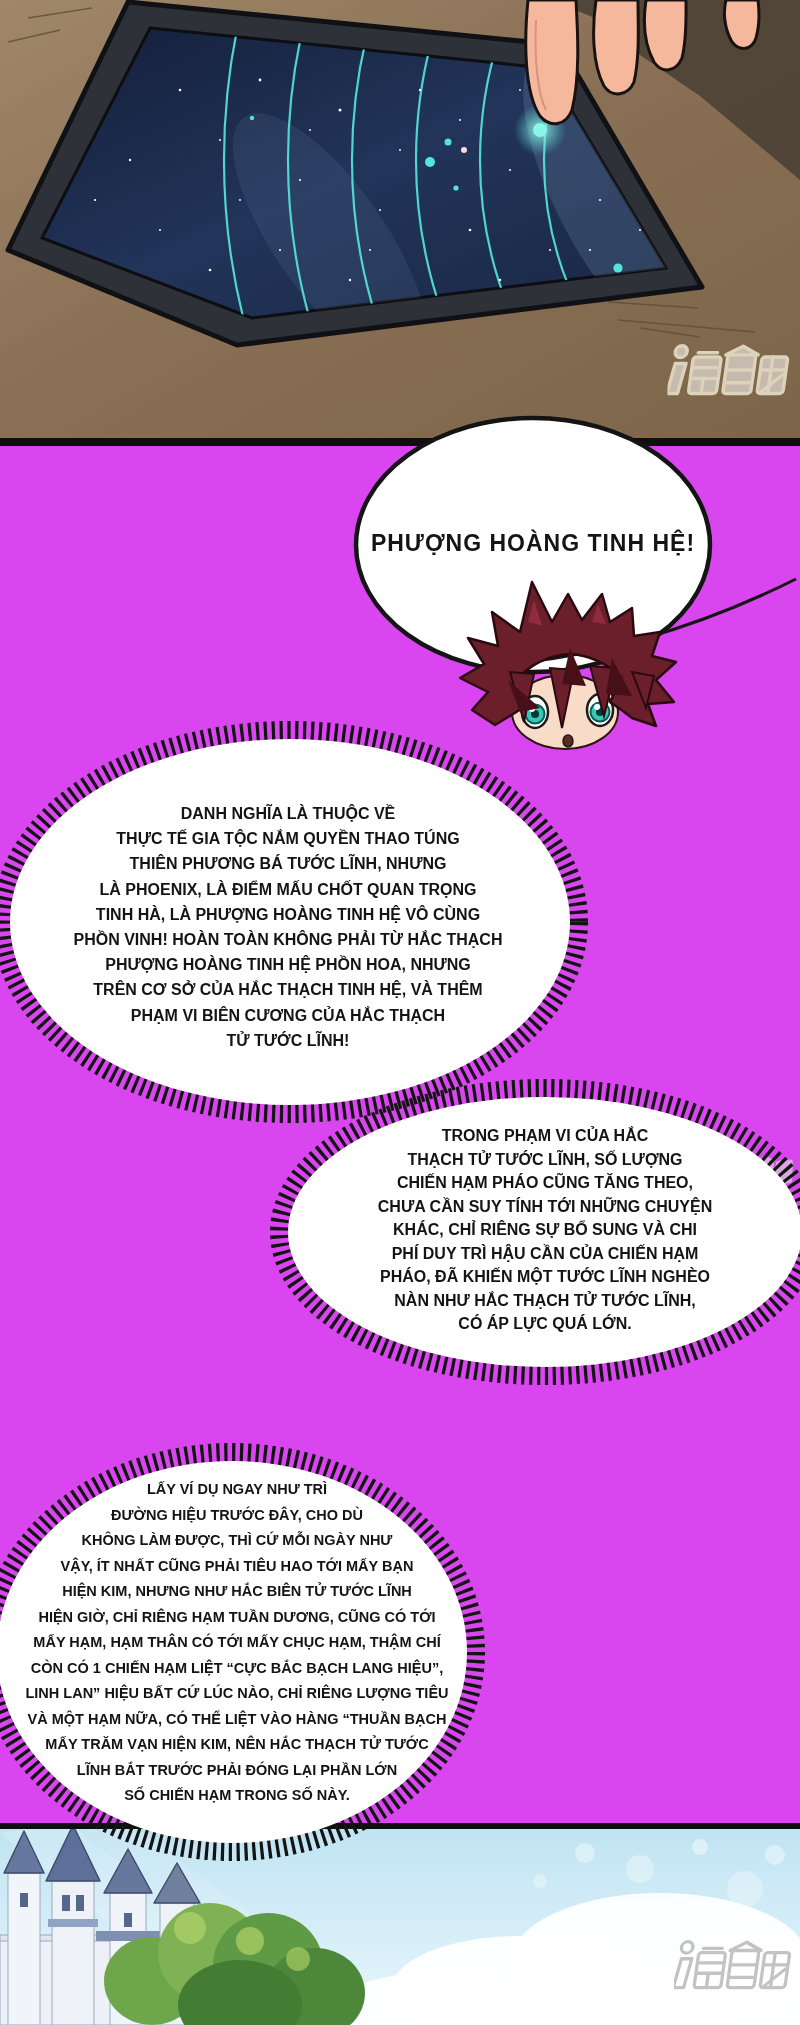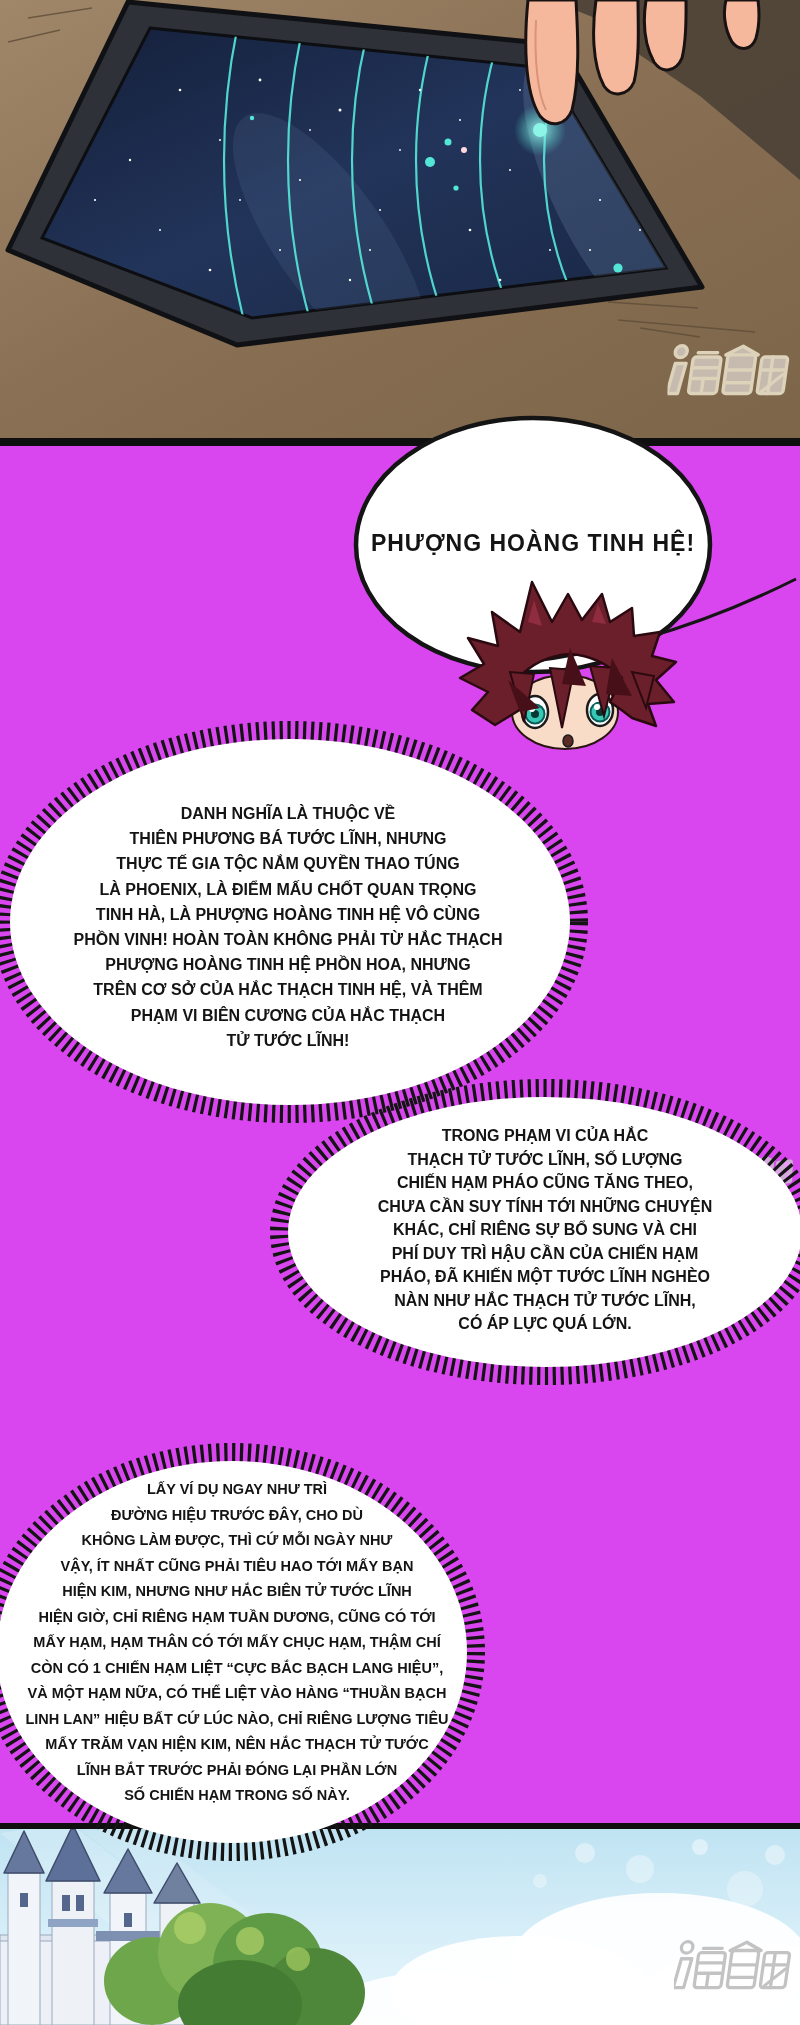--- a/index.html
+++ b/index.html
@@ -201,22 +201,22 @@
       <polygon points="148,44 156,64 142,62"></polygon>
     </g>
   </svg>
 
   <svg class="abs" style="left:-50px;top:690px" width="700" height="480" viewBox="0 0 700 480">
     <ellipse cx="340" cy="232" rx="285" ry="188" fill="none" stroke="#141414" stroke-width="26" stroke-dasharray="3.2 4.6"></ellipse>
     <ellipse cx="340" cy="232" rx="280" ry="183" fill="#ffffff"></ellipse>
   </svg>
   <div class="abs burst-text bt1">
       <div class="tline">DANH NGHĨA LÀ THUỘC VỀ</div>
+      <div class="tline">THỰC TẾ GIA TỘC NẮM QUYỀN THAO TÚNG</div>
       <div class="tline">THIÊN PHƯƠNG BÁ TƯỚC LĨNH, NHƯNG</div>
-      <div class="tline">THỰC TẾ GIA TỘC NẮM QUYỀN THAO TÚNG</div>
       <div class="tline">LÀ PHOENIX, LÀ ĐIỂM MẤU CHỐT QUAN TRỌNG</div>
       <div class="tline">TINH HÀ, LÀ PHƯỢNG HOÀNG TINH HỆ VÔ CÙNG</div>
       <div class="tline">PHỒN VINH! HOÀN TOÀN KHÔNG PHẢI TỪ HẮC THẠCH</div>
       <div class="tline">PHƯỢNG HOÀNG TINH HỆ PHỒN HOA, NHƯNG</div>
       <div class="tline">TRÊN CƠ SỞ CỦA HẮC THẠCH TINH HỆ, VÀ THÊM</div>
       <div class="tline">PHẠM VI BIÊN CƯƠNG CỦA HẮC THẠCH</div>
       <div class="tline">TỬ TƯỚC LĨNH!</div>
     </div>
 
   <svg class="abs wm wm-mid" viewBox="0 0 120 54" aria-label="漫客栈">
@@ -312,22 +312,22 @@
   </svg>
   <div class="abs burst-text bt3">
       <div class="tline">LẤY VÍ DỤ NGAY NHƯ TRÌ</div>
       <div class="tline">ĐƯỜNG HIỆU TRƯỚC ĐÂY, CHO DÙ</div>
       <div class="tline">KHÔNG LÀM ĐƯỢC, THÌ CỨ MỖI NGÀY NHƯ</div>
       <div class="tline">VẬY, ÍT NHẤT CŨNG PHẢI TIÊU HAO TỚI MẤY BẠN</div>
       <div class="tline">HIỆN KIM, NHƯNG NHƯ HẮC BIÊN TỬ TƯỚC LĨNH</div>
       <div class="tline">HIỆN GIỜ, CHỈ RIÊNG HẠM TUẦN DƯƠNG, CŨNG CÓ TỚI</div>
       <div class="tline">MẤY HẠM, HẠM THÂN CÓ TỚI MẤY CHỤC HẠM, THẬM CHÍ</div>
       <div class="tline">CÒN CÓ 1 CHIẾN HẠM LIỆT “CỰC BẮC BẠCH LANG HIỆU”,</div>
+      <div class="tline">LINH LAN” HIỆU BẤT CỨ LÚC NÀO, CHỈ RIÊNG LƯỢNG TIÊU</div>
       <div class="tline">VÀ MỘT HẠM NỮA, CÓ THỂ LIỆT VÀO HÀNG “THUẦN BẠCH</div>
-      <div class="tline">LINH LAN” HIỆU BẤT CỨ LÚC NÀO, CHỈ RIÊNG LƯỢNG TIÊU</div>
       <div class="tline">MẤY TRĂM VẠN HIỆN KIM, NÊN HẮC THẠCH TỬ TƯỚC</div>
       <div class="tline">LĨNH BẮT TRƯỚC PHẢI ĐÓNG LẠI PHẦN LỚN</div>
       <div class="tline">SỐ CHIẾN HẠM TRONG SỐ NÀY.</div>
     </div>
 
   <svg class="abs wm wm-bot" viewBox="0 0 120 54" aria-label="漫客栈">
     <use href="#wm-logo" width="120" height="54"></use>
   </svg>
 
 </div>

